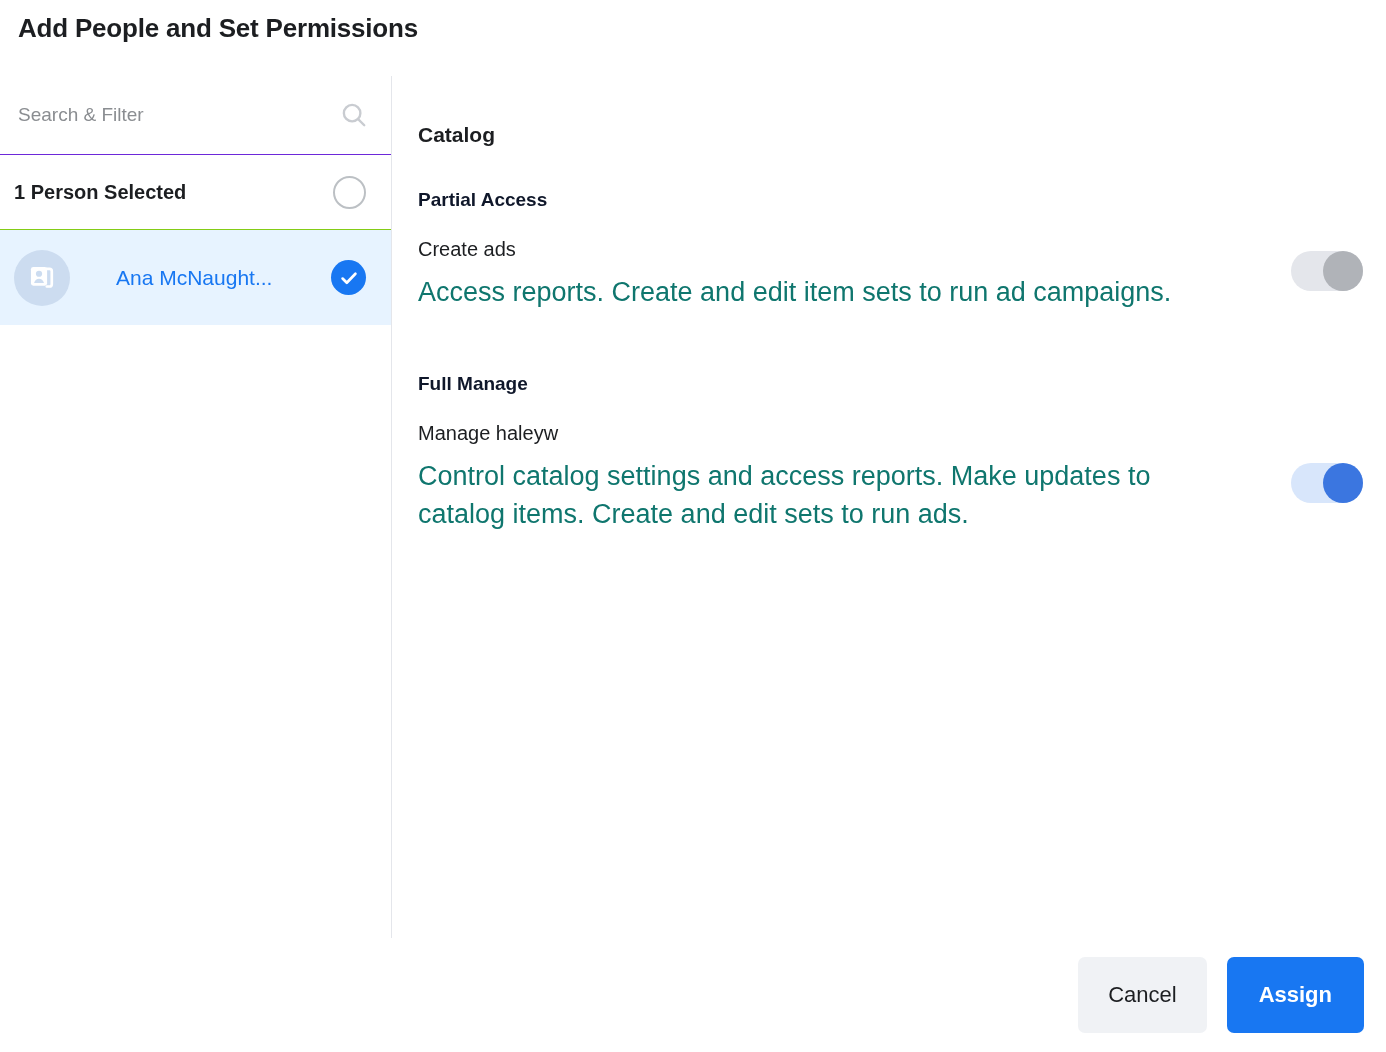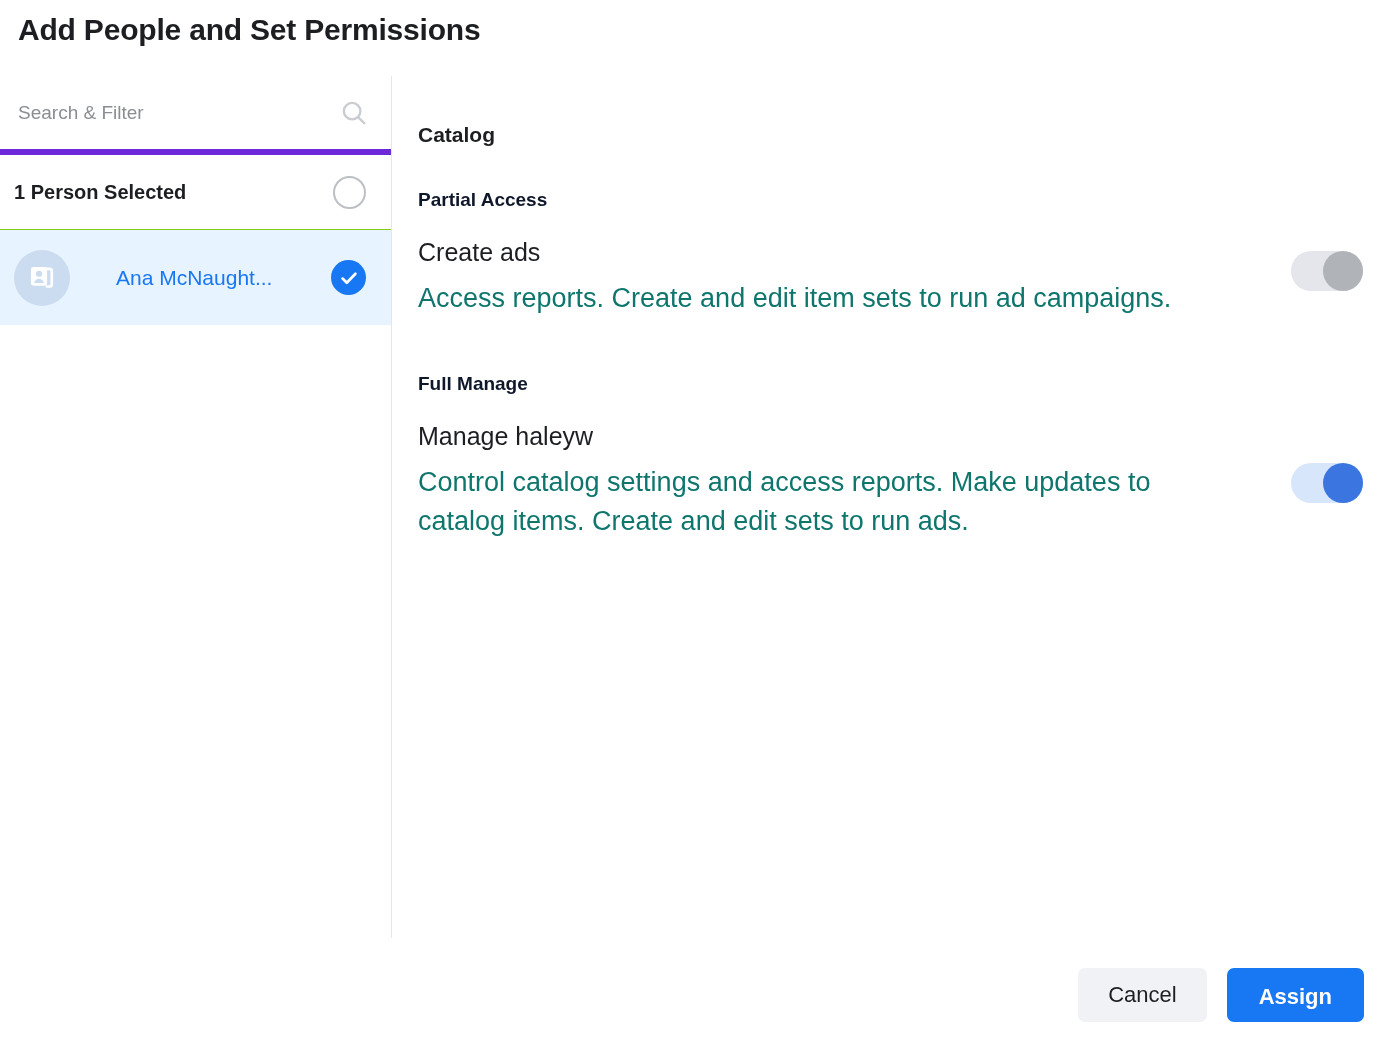--- a/index.html
+++ b/index.html
@@ -16,21 +16,21 @@
     height: 1052px;
     overflow: hidden;
     background: #ffffff;
   }
 
   
   .dialog-title {
     position: absolute;
     left: 18px;
     top: 13px;
-    font-size: 30px;
+    font-size: 26px;
     font-weight: bold;
     color: #1c1e21;
     letter-spacing: -0.2px;
   }
 
   
   .body-area {
     position: absolute;
     left: 0;
     top: 76px;
@@ -50,21 +50,21 @@
     left: 393px;
     top: 17px;
     width: 993px;
     height: 862px;
   }
 
   
   .search-row {
     position: relative;
     height: 79px;
-    border-bottom: 6px solid #6d28d9;
+    border-bottom: 1px solid #6d28d9;
     display: flex;
     align-items: center;
     padding: 0 20px 0 18px;
   }
   .search-input {
     flex: 1;
     border: none;
     outline: none;
     background: transparent;
     font-family: "Liberation Sans", sans-serif;
@@ -166,21 +166,21 @@
     font-size: 19px;
     font-weight: bold;
     color: #0f172a;
     margin-bottom: 26px;
   }
   .perm {
     position: relative;
     padding-right: 130px;
   }
   .perm-name {
-    font-size: 25px;
+    font-size: 20px;
     color: #1c1e21;
     line-height: 1.25;
     margin-bottom: 11px;
   }
   .perm-desc {
     font-size: 27px;
     color: #0f766e;
     line-height: 1.42;
     max-width: 790px;
   }
@@ -217,21 +217,21 @@
     align-items: center;
     justify-content: flex-end;
     padding-right: 22px;
     gap: 20px;
   }
   .btn {
     border: none;
     border-radius: 7px;
     font-family: "Liberation Sans", sans-serif;
     cursor: pointer;
-    height: 54px;
+    height: 76px;
     font-size: 22px;
   }
   .btn-cancel {
     background: #f0f2f5;
     color: #1c1e21;
     padding: 0 30px;
     font-weight: normal;
   }
   .btn-assign {
     background: #1877f2;

